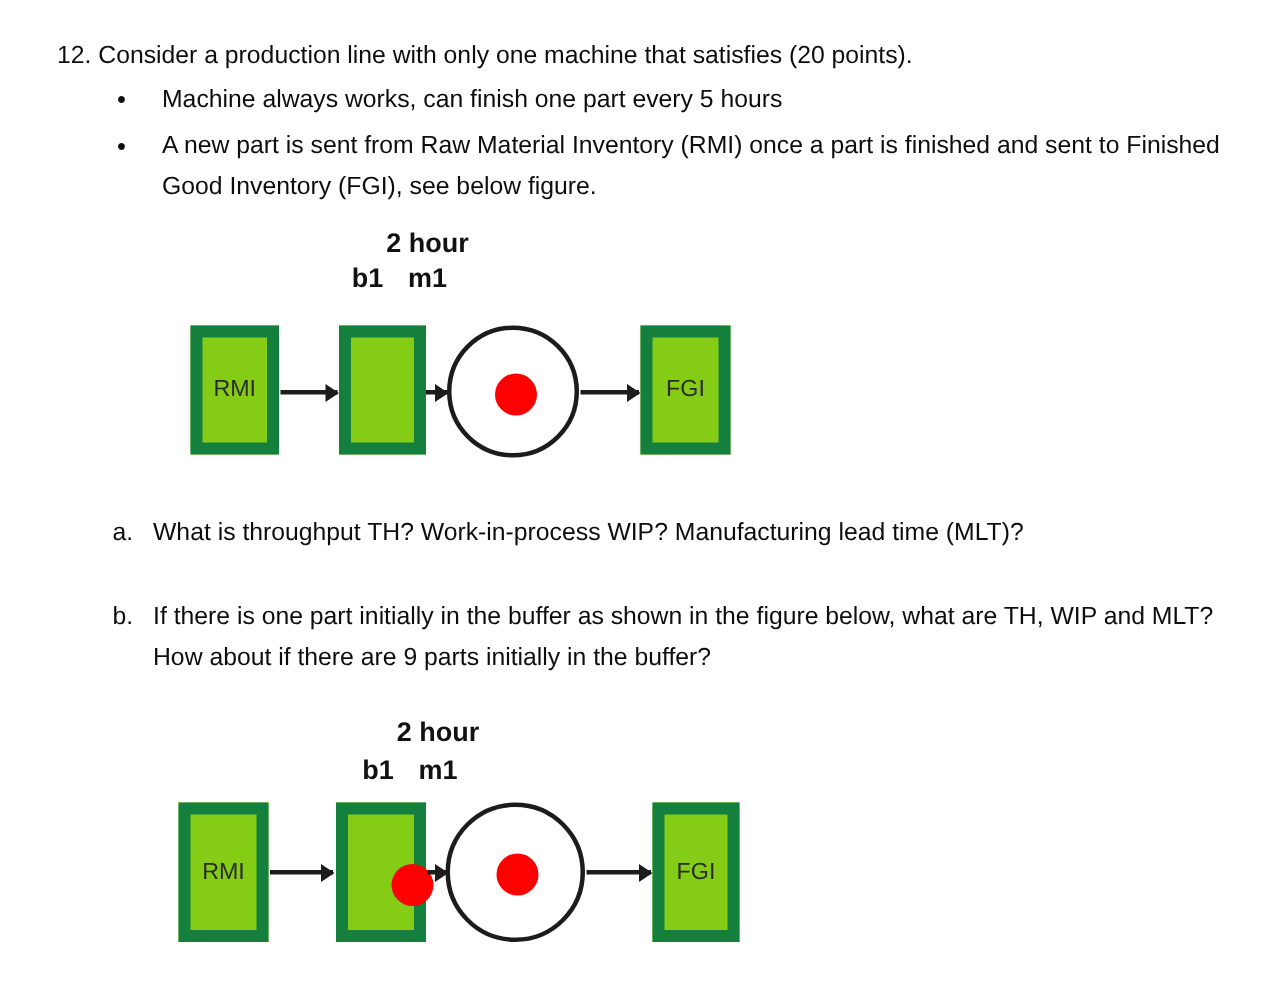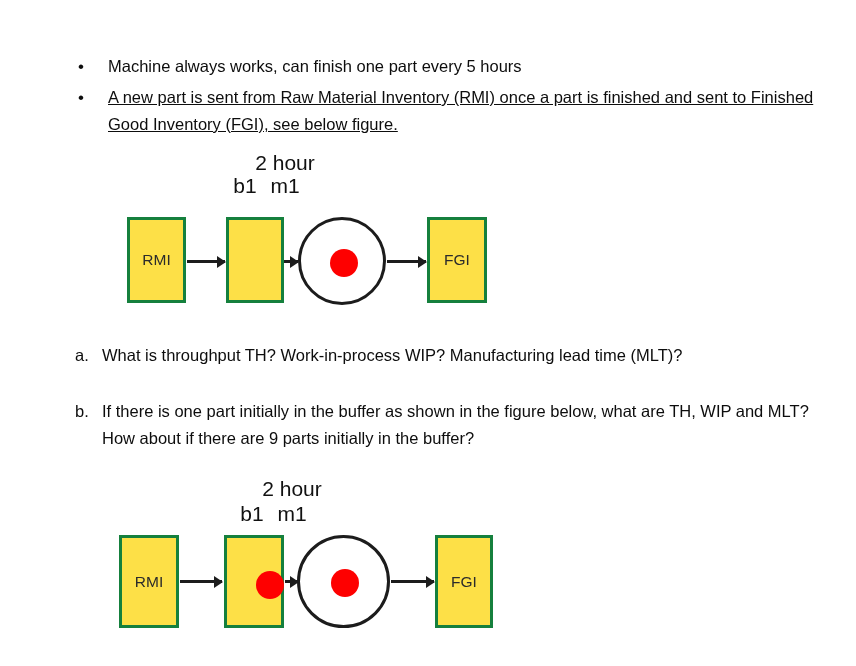--- a/index.html
+++ b/index.html
@@ -50,21 +50,21 @@
     flex: 0 0 30px;
     text-align: left;
     font-size: 17px;
     line-height: 27px;
   }
   .bullet-text {
     display: block;
   }
   .bullet-1 { left: 78px; top: 53px; }
   .bullet-2 { left: 78px; top: 84px; width: 752px; }
-  .bullet-2 .bullet-text { max-width: 722px; text-decoration: underline; }
+  .bullet-2 .bullet-text { max-width: 722px; }
 
   .sub-row {
     position: absolute;
     display: flex;
     align-items: flex-start;
     font-size: 16.5px;
     line-height: 27px;
     color: #0d0d0d;
   }
   .sub-label {
@@ -77,32 +77,32 @@
 
   
   .diagram {
     position: absolute;
   }
   .diagram-1 { left: 0px; top: 155px; }
   .diagram-2 { left: 0px; top: 473px; }
 
   .dlabel {
     position: absolute;
-    font-size: 21px;
+    font-size: 18px;
     line-height: 21px;
-    font-weight: 400;
+    font-weight: 700;
     color: #111111;
     white-space: nowrap;
     text-align: center;
   }
 
   .node-box {
     position: absolute;
-    border: 3px solid #15803d;
-    background: #fde047;
+    border: 8px solid #15803d;
+    background: #84cc16;
     box-sizing: border-box;
   }
   .node-box .node-text {
     position: absolute;
     left: 0;
     right: 0;
     top: 50%;
     transform: translateY(-50%);
     text-align: center;
     font-size: 15.5px;
@@ -138,20 +138,21 @@
     border-top: 6px solid transparent;
     border-bottom: 6px solid transparent;
     border-left: 9px solid #1c1c1c;
   }
 </style>
 </head>
 <body>
 
 <div class="page">
 
+  <div class="q-line q-number">12. Consider a production line with only one machine that satisfies (20 points).</div>
 
   <div class="bullet-row bullet-1">
     <span class="bullet-dot">•</span>
     <span class="bullet-text">Machine always works, can finish one part every 5 hours</span>
   </div>
 
   <div class="bullet-row bullet-2">
     <span class="bullet-dot">•</span>
     <span class="bullet-text">A new part is sent from Raw Material Inventory (RMI) once a part is finished and sent to Finished Good Inventory (FGI), see below figure.</span>
   </div>

